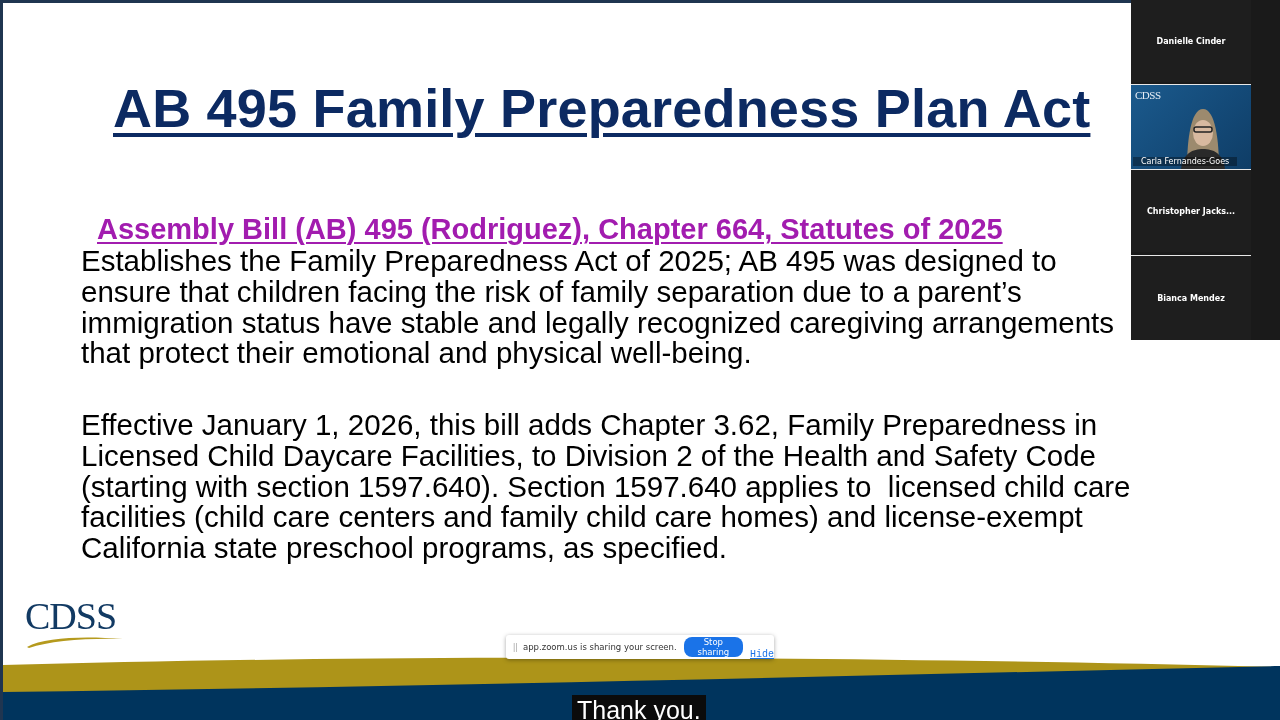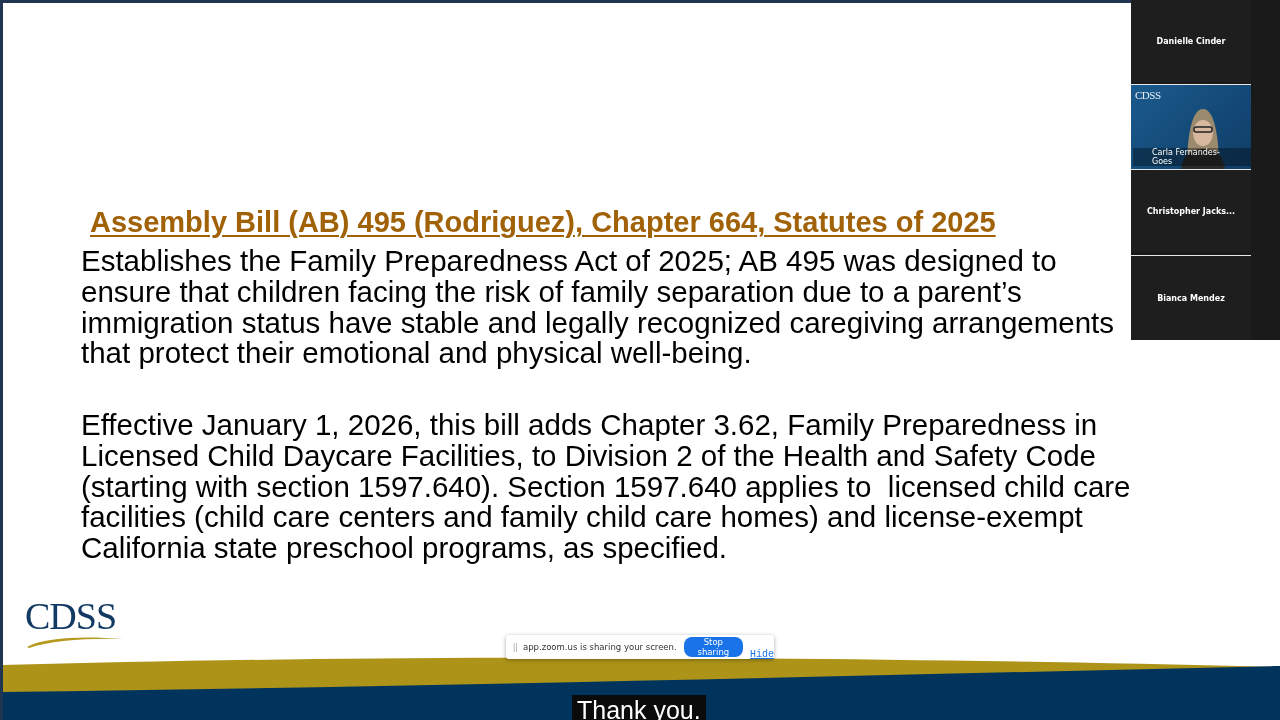--- a/index.html
+++ b/index.html
@@ -1,42 +1,43 @@
 <!DOCTYPE html>
 <html><head>
 <meta charset="utf-8">
 <style>
   html, body { margin:0; padding:0; }
   body { width:1280px; height:720px; overflow:hidden; position:relative; background:#1f3550; font-family:"Liberation Sans", sans-serif; }
   .slide { position:absolute; left:3px; top:3px; width:1277px; height:717px; background:#ffffff; overflow:hidden; }
   .slide-title { position:absolute; left:110px; top:74px; margin:0; font-weight:bold; font-size:54px; color:#0c2a62; white-space:nowrap; text-decoration:underline; text-decoration-thickness:4px; text-underline-offset:6px; letter-spacing:0.2px; }
-  .sub-heading { position:absolute; left:78px; top:194px; margin:9px; font-weight:bold; font-size:29px; color:#a16207; white-space:nowrap; text-decoration:underline; text-decoration-thickness:2px; text-underline-offset:3px; }
+  .sub-heading { position:absolute; left:78px; top:194px; margin:16px; font-weight:bold; font-size:29px; color:#a21caf; white-space:nowrap; text-decoration:underline; text-decoration-thickness:2px; text-underline-offset:3px; }
   .para { position:absolute; left:78px; margin:0; font-size:29.5px; line-height:30.8px; color:#000; white-space:pre; }
   .para1 { top:243px; }
   .para2 { top:407px; }
   .logo { position:absolute; left:22px; top:594px; width:110px; height:60px; }
   .logo-text { font-family:"Liberation Serif", serif; font-size:38px; color:#123a63; letter-spacing:-1px; line-height:38px; display:block; }
   .footer-svg { position:absolute; left:0; top:640px; }
   .participants { position:absolute; left:1131px; top:0; width:149px; height:340px; background:#1a1a1a; }
   .tile { position:absolute; left:0; width:120px; height:82px; background:#1e1e1e; display:flex; align-items:center; justify-content:center; }
   .tile-name { color:#ffffff; font-family:"DejaVu Sans", sans-serif; font-weight:bold; font-size:8px; white-space:nowrap; }
   .tile-video { background:linear-gradient(135deg,#1b5a8d 0%,#144a78 55%,#0f3d66 100%); border-top:1px solid #e8e8e8; border-bottom:1px solid #e8e8e8; }
-  .video-label { position:absolute; left:2px; bottom:3px; color:#fff; font-family:"DejaVu Sans", sans-serif; font-size:8px; background:rgba(0,0,0,0.35); padding:0 19px; }
+  .video-label { position:absolute; left:2px; bottom:3px; color:#fff; font-family:"DejaVu Sans", sans-serif; font-size:8px; background:rgba(0,0,0,0.35); padding:0 8px; }
   .video-logo { position:absolute; left:4px; top:4px; color:#e8eef6; font-family:"Liberation Serif", serif; font-size:11px; letter-spacing:-0.5px; }
   .share-bar { position:absolute; left:506px; top:635px; width:268px; height:24px; background:#ffffff; border-radius:3px; box-shadow:0 1px 4px rgba(0,0,0,0.35); display:flex; align-items:center; font-size:9px; color:#333; }
   .grip { width:4px; margin-left:7px; color:#aaa; font-size:9px; }
   .share-text { margin-left:6px; white-space:nowrap; font-family:"DejaVu Sans", sans-serif; font-size:8.5px; }
   .stop-btn { margin-left:7px; background:#1a73e8; color:#fff; border:none; border-radius:8px; height:20px; padding:0 6px; font-family:"DejaVu Sans", sans-serif; font-size:8.5px; }
   .hide-link { margin-left:7px; color:#1a73e8; text-decoration:underline; font-family:Liberation Mono, monospace; font-size:10px;margin-top:15px; }
   .caption { position:absolute; left:572px; top:695px; background:#0b0b0b; color:#fff; font-size:25px; padding:1px 5px 2px 5px; white-space:nowrap; }
 </style>
 </head>
 <body>
 
 <div class="slide">
+  <h1 class="slide-title">AB 495 Family Preparedness Plan Act</h1>
   <h2 class="sub-heading">Assembly Bill (AB) 495 (Rodriguez), Chapter 664, Statutes of 2025</h2>
   <p class="para para1">Establishes the Family Preparedness Act of 2025; AB 495 was designed to
 ensure that children facing the risk of family separation due to a parent’s
 immigration status have stable and legally recognized caregiving arrangements
 that protect their emotional and physical well-being.</p>
   <p class="para para2">Effective January 1, 2026, this bill adds Chapter 3.62, Family Preparedness in
 Licensed Child Daycare Facilities, to Division 2 of the Health and Safety Code
 (starting with section 1597.640). Section 1597.640 applies to  licensed child care
 facilities (child care centers and family child care homes) and license-exempt
 California state preschool programs, as specified.</p>

